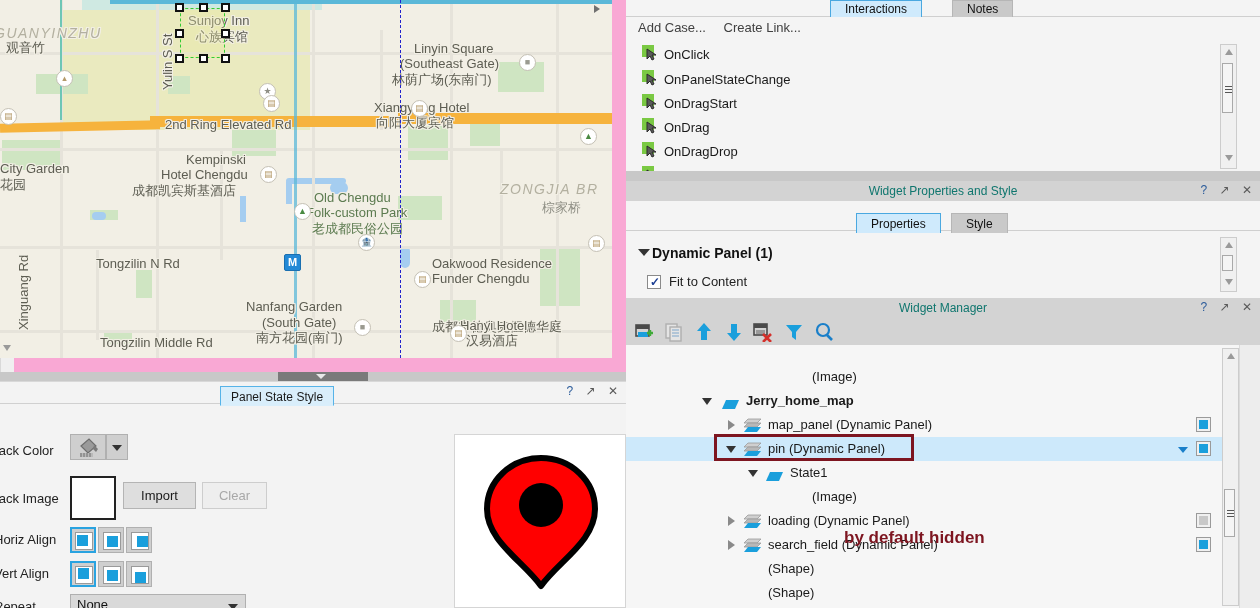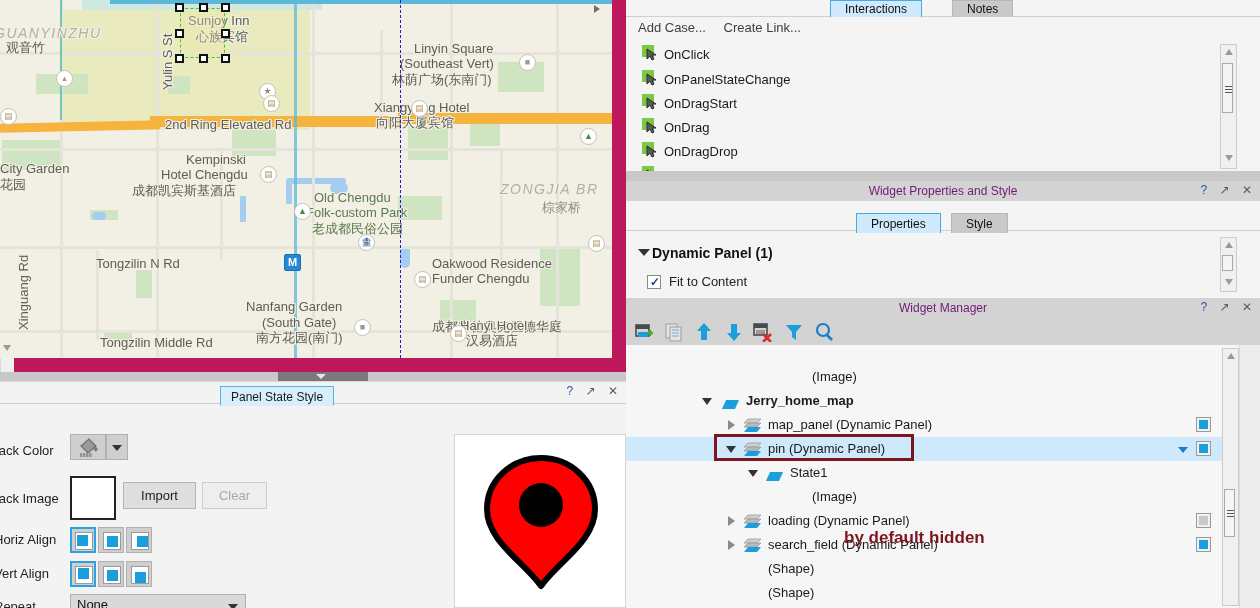--- a/index.html
+++ b/index.html
@@ -7,21 +7,21 @@
     width: 1260px; height: 608px;
     font-family: "Liberation Sans", sans-serif;
     font-size: 12px;
     overflow: hidden;
     background: #f0f0f0;
     color: #222;
   }
   #root { position: relative; width: 1260px; height: 608px; }
 
   
-  #canvas-area { position: absolute; left: 0; top: 0; width: 626px; height: 372px; overflow: hidden; background: #be185d; }
+  #canvas-area { position: absolute; left: 0; top: 0; width: 626px; height: 372px; overflow: hidden; background: #f9a8d4; }
   #map { position: absolute; left: 0; top: 0; width: 612px; height: 358px; background: #f2efe5; overflow: hidden; }
 
   .mblock { position: absolute; background: #eeebe0; }
   .mgreen { position: absolute; background: #cfe5c2; }
   .myellow { position: absolute; background: #e9e9b8; opacity: .85; }
   .mteal { position: absolute; background: #cfe9e2; }
   .mwater { position: absolute; background: #a5cdf0; }
   .mroadgray { position: absolute; background: #e6e3da; }
   .mmajor { position: absolute; background: #f6b33d; }
   .mrail { position: absolute; background: #5bb8d8; }
@@ -114,21 +114,21 @@
   .evt { position: absolute; left: 38px; height: 25px; font-size: 13px; color: #1a1a1a; line-height: 25px; }
   .evt-icon { position: absolute; left: 16px; width: 16px; height: 16px; }
 
   .vsb { position: absolute; width: 15px; background: #f0f0f0; border: 1px solid #ccc; }
   .vsb .thumb { position: absolute; left: 1px; width: 11px; background: #f5f5f5; border: 1px solid #a9a9a9; }
   .vsb .thumb .g { position: absolute; left: 2px; width: 7px; height: 1px; background: #555; }
 
   
   #wprops { position: absolute; left: 0; top: 181px; width: 634px; height: 117px; background: #f4f4f4; }
   .pane-title { position: absolute; left: 0; width: 100%; height: 20px; background: #d3d3d3;
-                font-size: 12px; color: #701a75; text-align: center; line-height: 20px; }
+                font-size: 12px; color: #0f766e; text-align: center; line-height: 20px; }
 
   .sectitle { position: absolute; font-size: 13px; font-weight: bold; color: #111; }
   .tri-sec { position: absolute; width: 0; height: 0; border-left: 6px solid transparent;
              border-right: 6px solid transparent; border-top: 7px solid #333; }
 
   .chk { position: absolute; width: 14px; height: 14px; background: #fff; border: 1px solid #8a8a8a; }
   .chk .mk { position: absolute; left: 2px; top: 0px; font-size: 12px; color: #1c3f94; line-height: 12px; font-weight: bold; }
 
   
   #wmgr { position: absolute; left: 0; top: 298px; width: 634px; height: 310px; background: #f6f6f6; }
@@ -206,21 +206,21 @@
       <div class="mrail" style="left:268px;top:0;width:344px;height:4px;"></div>
       <div class="mrail2" style="left:60px;top:0;width:2px;height:120px;"></div>
 
       <div>
           <div class="mlabel big" style="left: -6px; top: 26px;">GUANYINZHU</div>
           <div class="mlabel " style="left: 6px; top: 40px;">观音竹</div>
           <div class="mlabel rot" style="left: 160px; top: 90px;">Yulin S St</div>
           <div class="mlabel " style="left: 188px; top: 13px;">Sunjoy Inn</div>
           <div class="mlabel " style="left: 196px; top: 29px;">心族宾馆</div>
           <div class="mlabel " style="left: 414px; top: 41px;">Linyin Square</div>
-          <div class="mlabel " style="left: 400px; top: 56px;">(Southeast Vert)</div>
+          <div class="mlabel " style="left: 400px; top: 56px;">(Southeast Gate)</div>
           <div class="mlabel " style="left: 392px; top: 72px;">林荫广场(东南门)</div>
           <div class="mlabel " style="left: 374px; top: 100px;">Xiangyang Hotel</div>
           <div class="mlabel " style="left: 376px; top: 115px;">向阳大厦宾馆</div>
           <div class="mlabel " style="left: 165px; top: 117px;">2nd Ring Elevated Rd</div>
           <div class="mlabel " style="left: 186px; top: 152px;">Kempinski</div>
           <div class="mlabel " style="left: 161px; top: 167px;">Hotel Chengdu</div>
           <div class="mlabel " style="left: 132px; top: 183px;">成都凯宾斯基酒店</div>
           <div class="mlabel " style="left: 0px; top: 161px;">City Garden</div>
           <div class="mlabel " style="left: 0px; top: 177px;">花园</div>
           <div class="mlabel green" style="left: 314px; top: 190px;">Old Chengdu</div>

